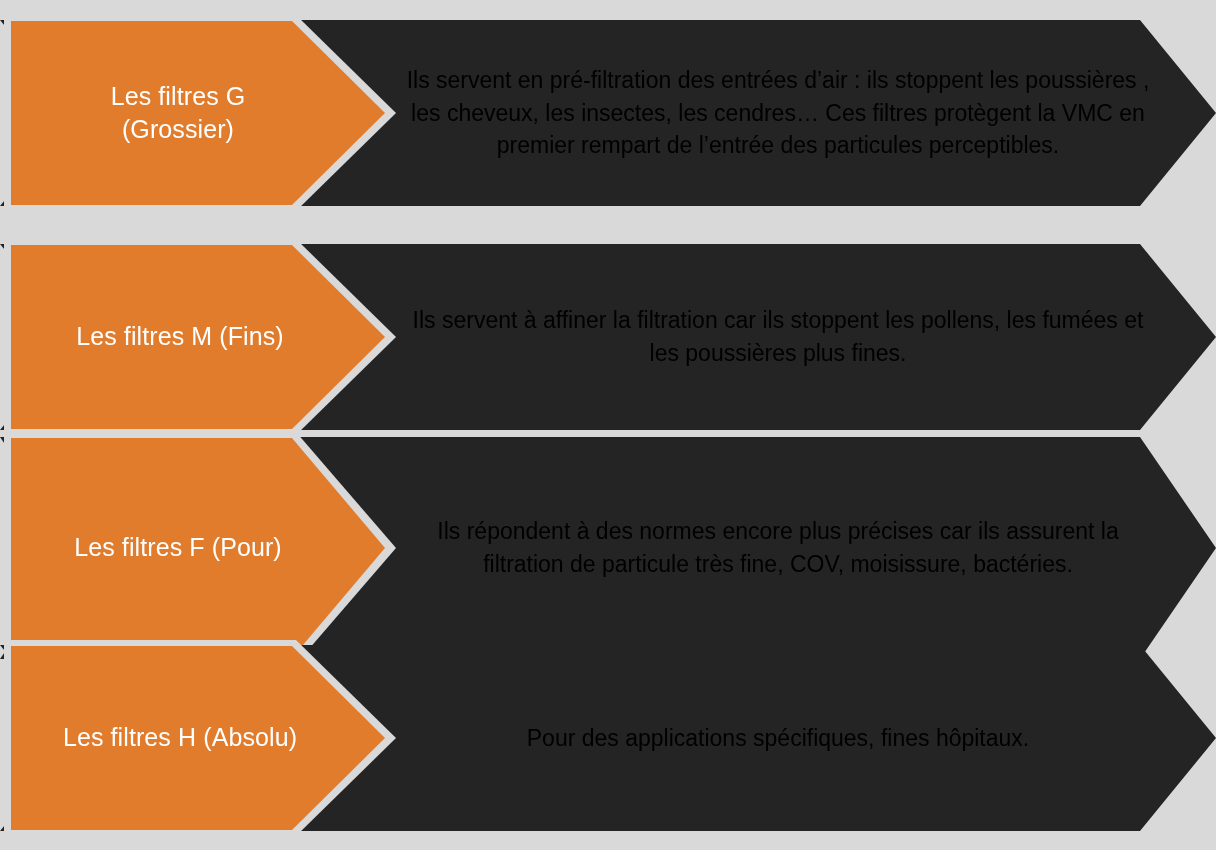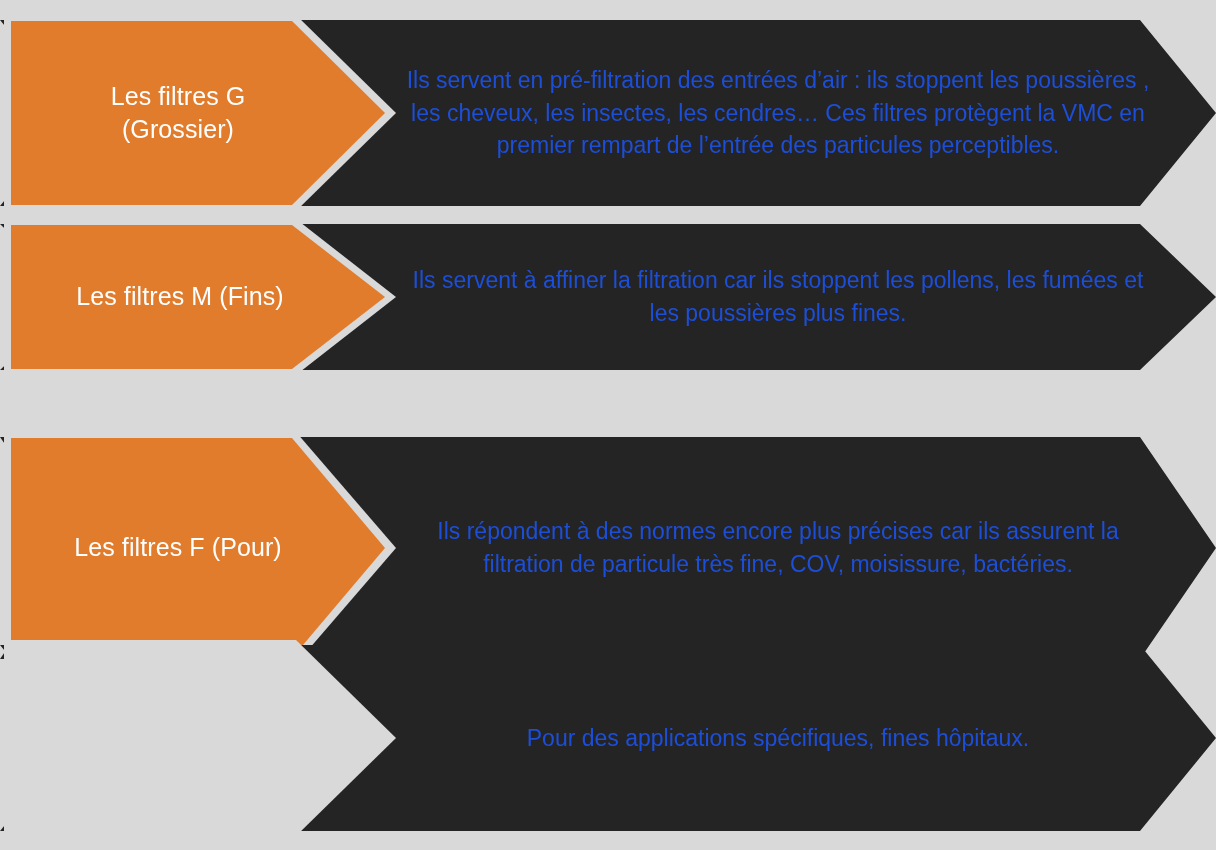--- a/index.html
+++ b/index.html
@@ -88,31 +88,31 @@
   
   .desc {
     position: absolute;
     left: 400px;
     width: 756px;
     top: 0;
     height: 100%;
     display: flex;
     align-items: center;
     justify-content: center;
-    color: #1d4ed8;
+    color: #000000;
     font-size: 23px;
     line-height: 1.42;
     text-align: center;
     box-sizing: border-box;
   }
   .desc span { display: block; width: 100%; }
 
   
   #row-0 { top: 20px;  height: 186px; }
-  #row-1 { top: 224px; height: 146px; }
+  #row-1 { top: 244px; height: 186px; }
   #row-2 { top: 437px; height: 222px; }
   #row-3 { top: 645px; height: 186px; }
 </style>
 </head>
 <body>
 
 <div class="infographic">
 
   <div class="row" id="row-0">
     <div class="dark-band"></div>
@@ -153,15 +153,20 @@
       </div>
     </div>
   </div>
 
   <div class="row" id="row-3">
     <div class="dark-band"></div>
     <div class="desc">
       <span>Pour des applications spécifiques, fines hôpitaux.</span>
     </div>
     <div class="gap-shape"></div>
+    <div class="orange-arrow">
+      <div class="arrow-label wide">
+        <div>Les filtres H (Absolu)</div>
+      </div>
+    </div>
   </div>
 
 </div>
 
 </body></html>

